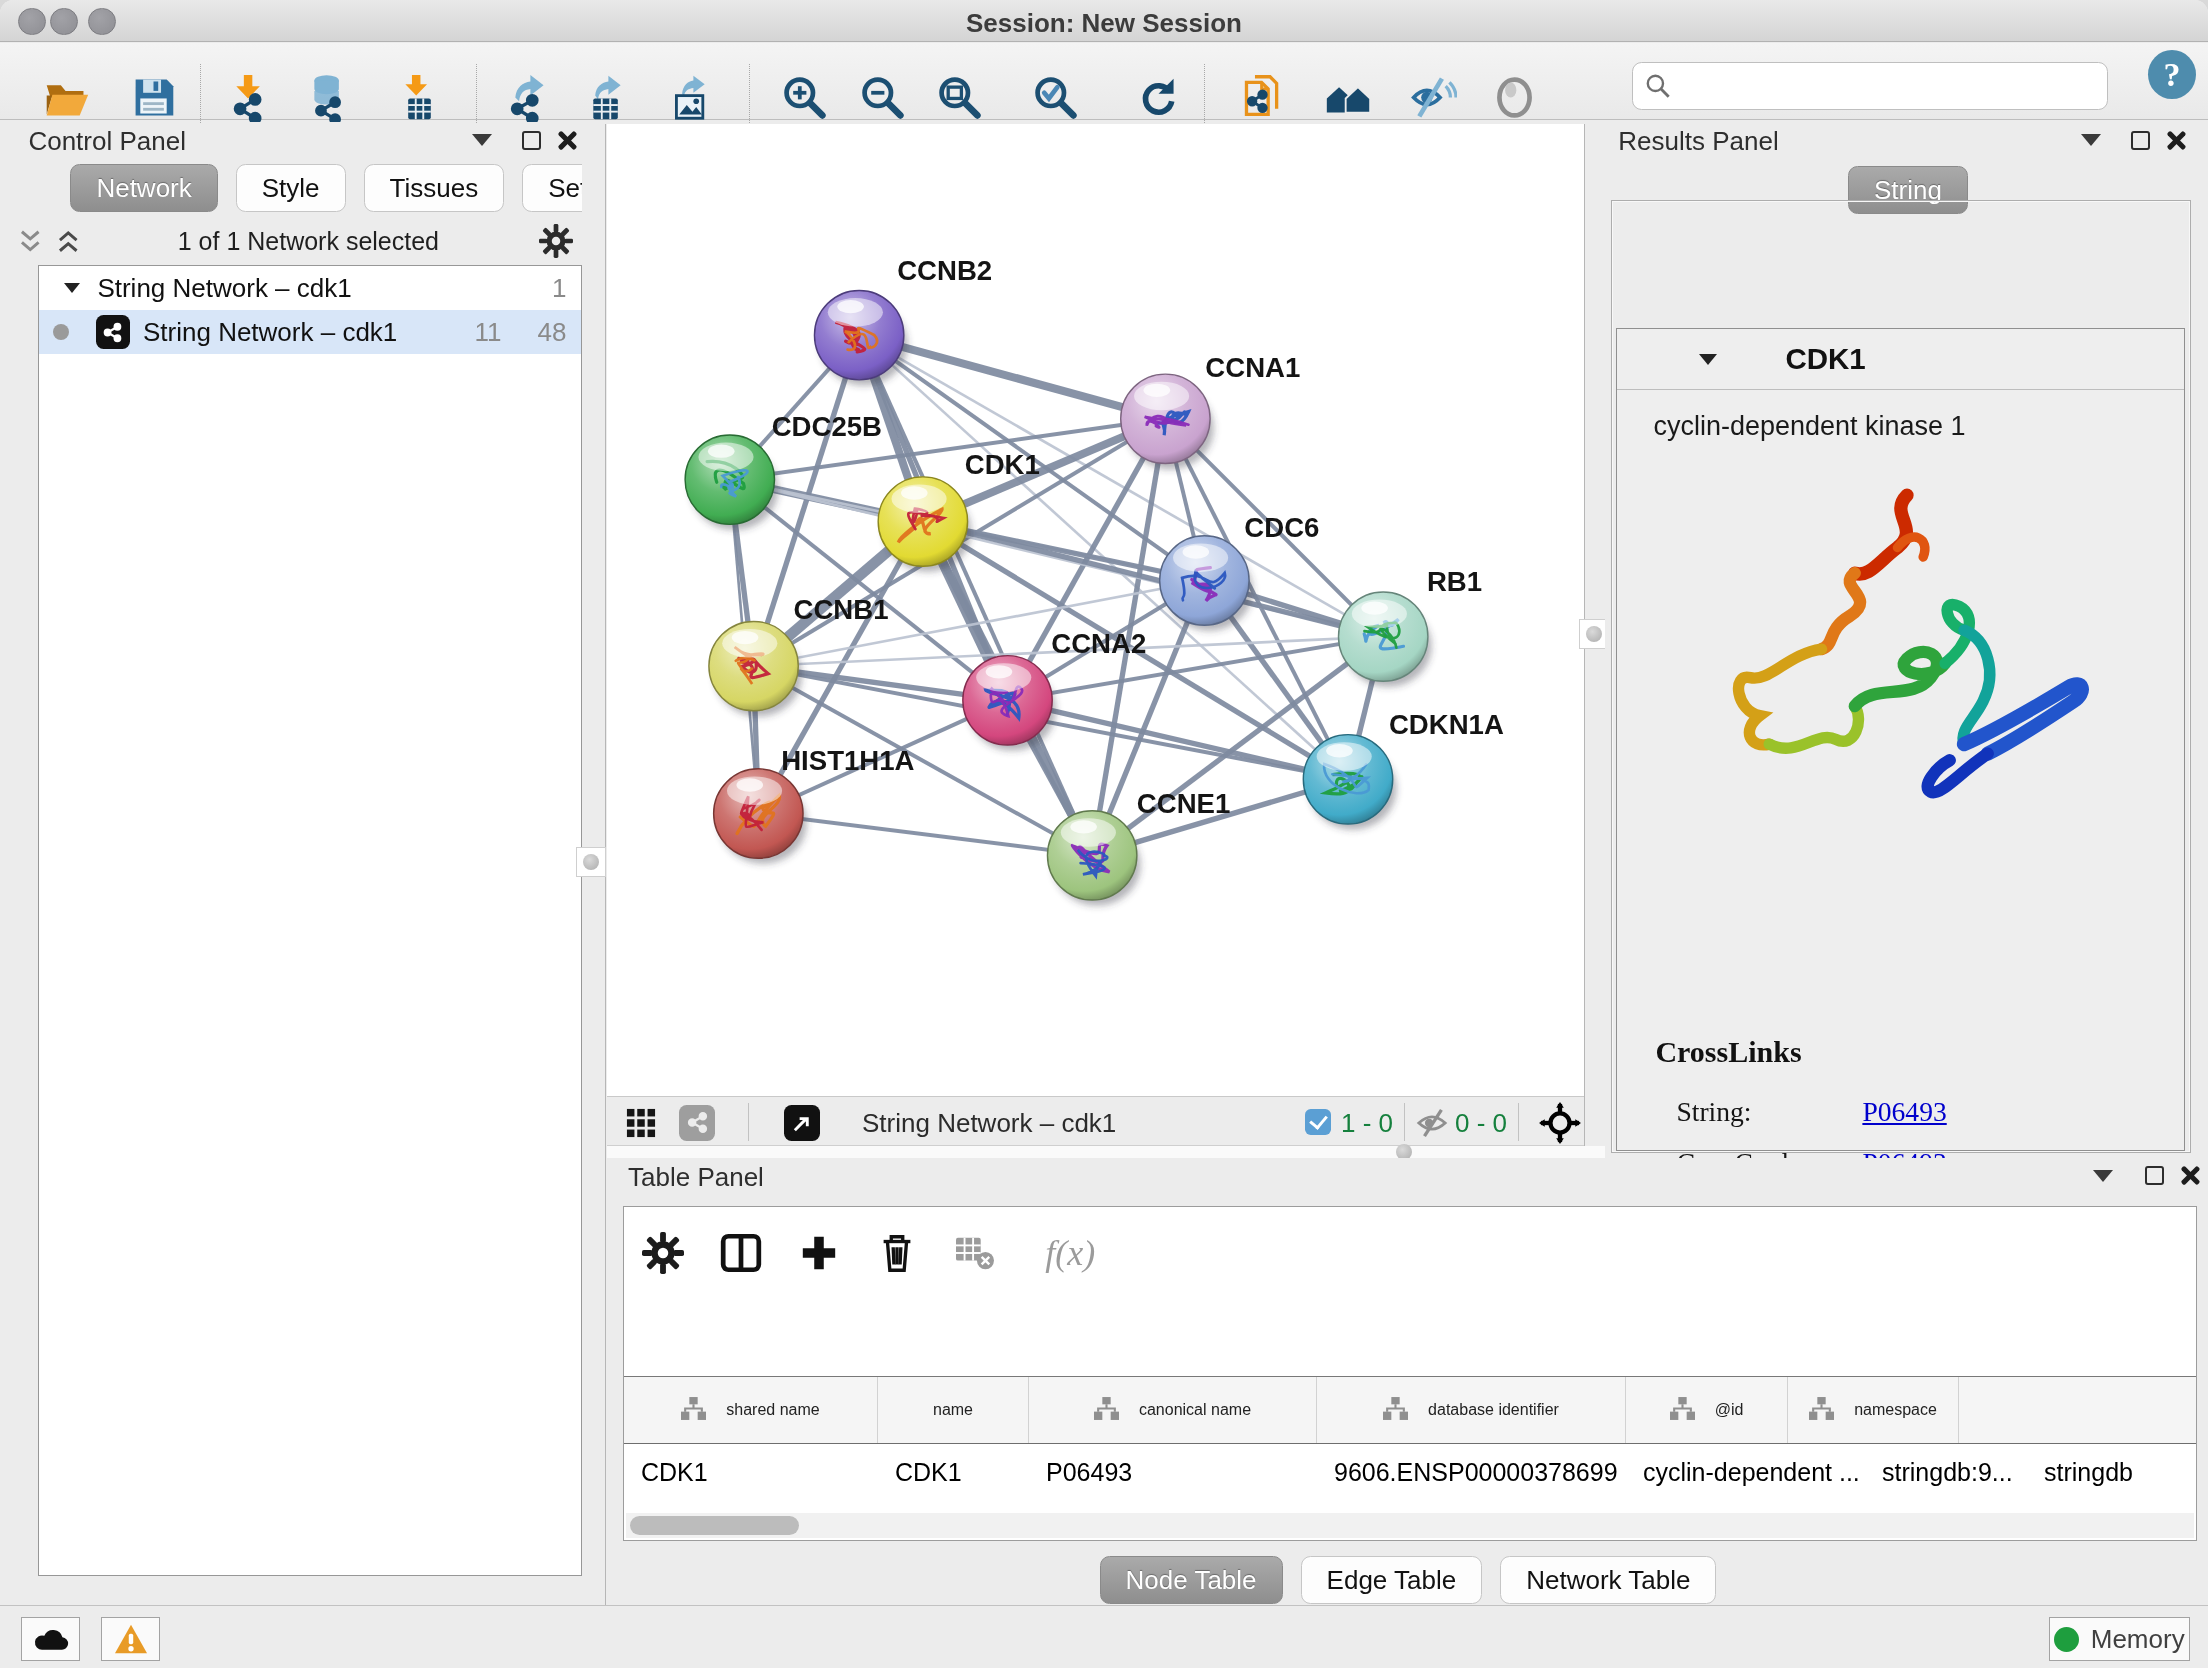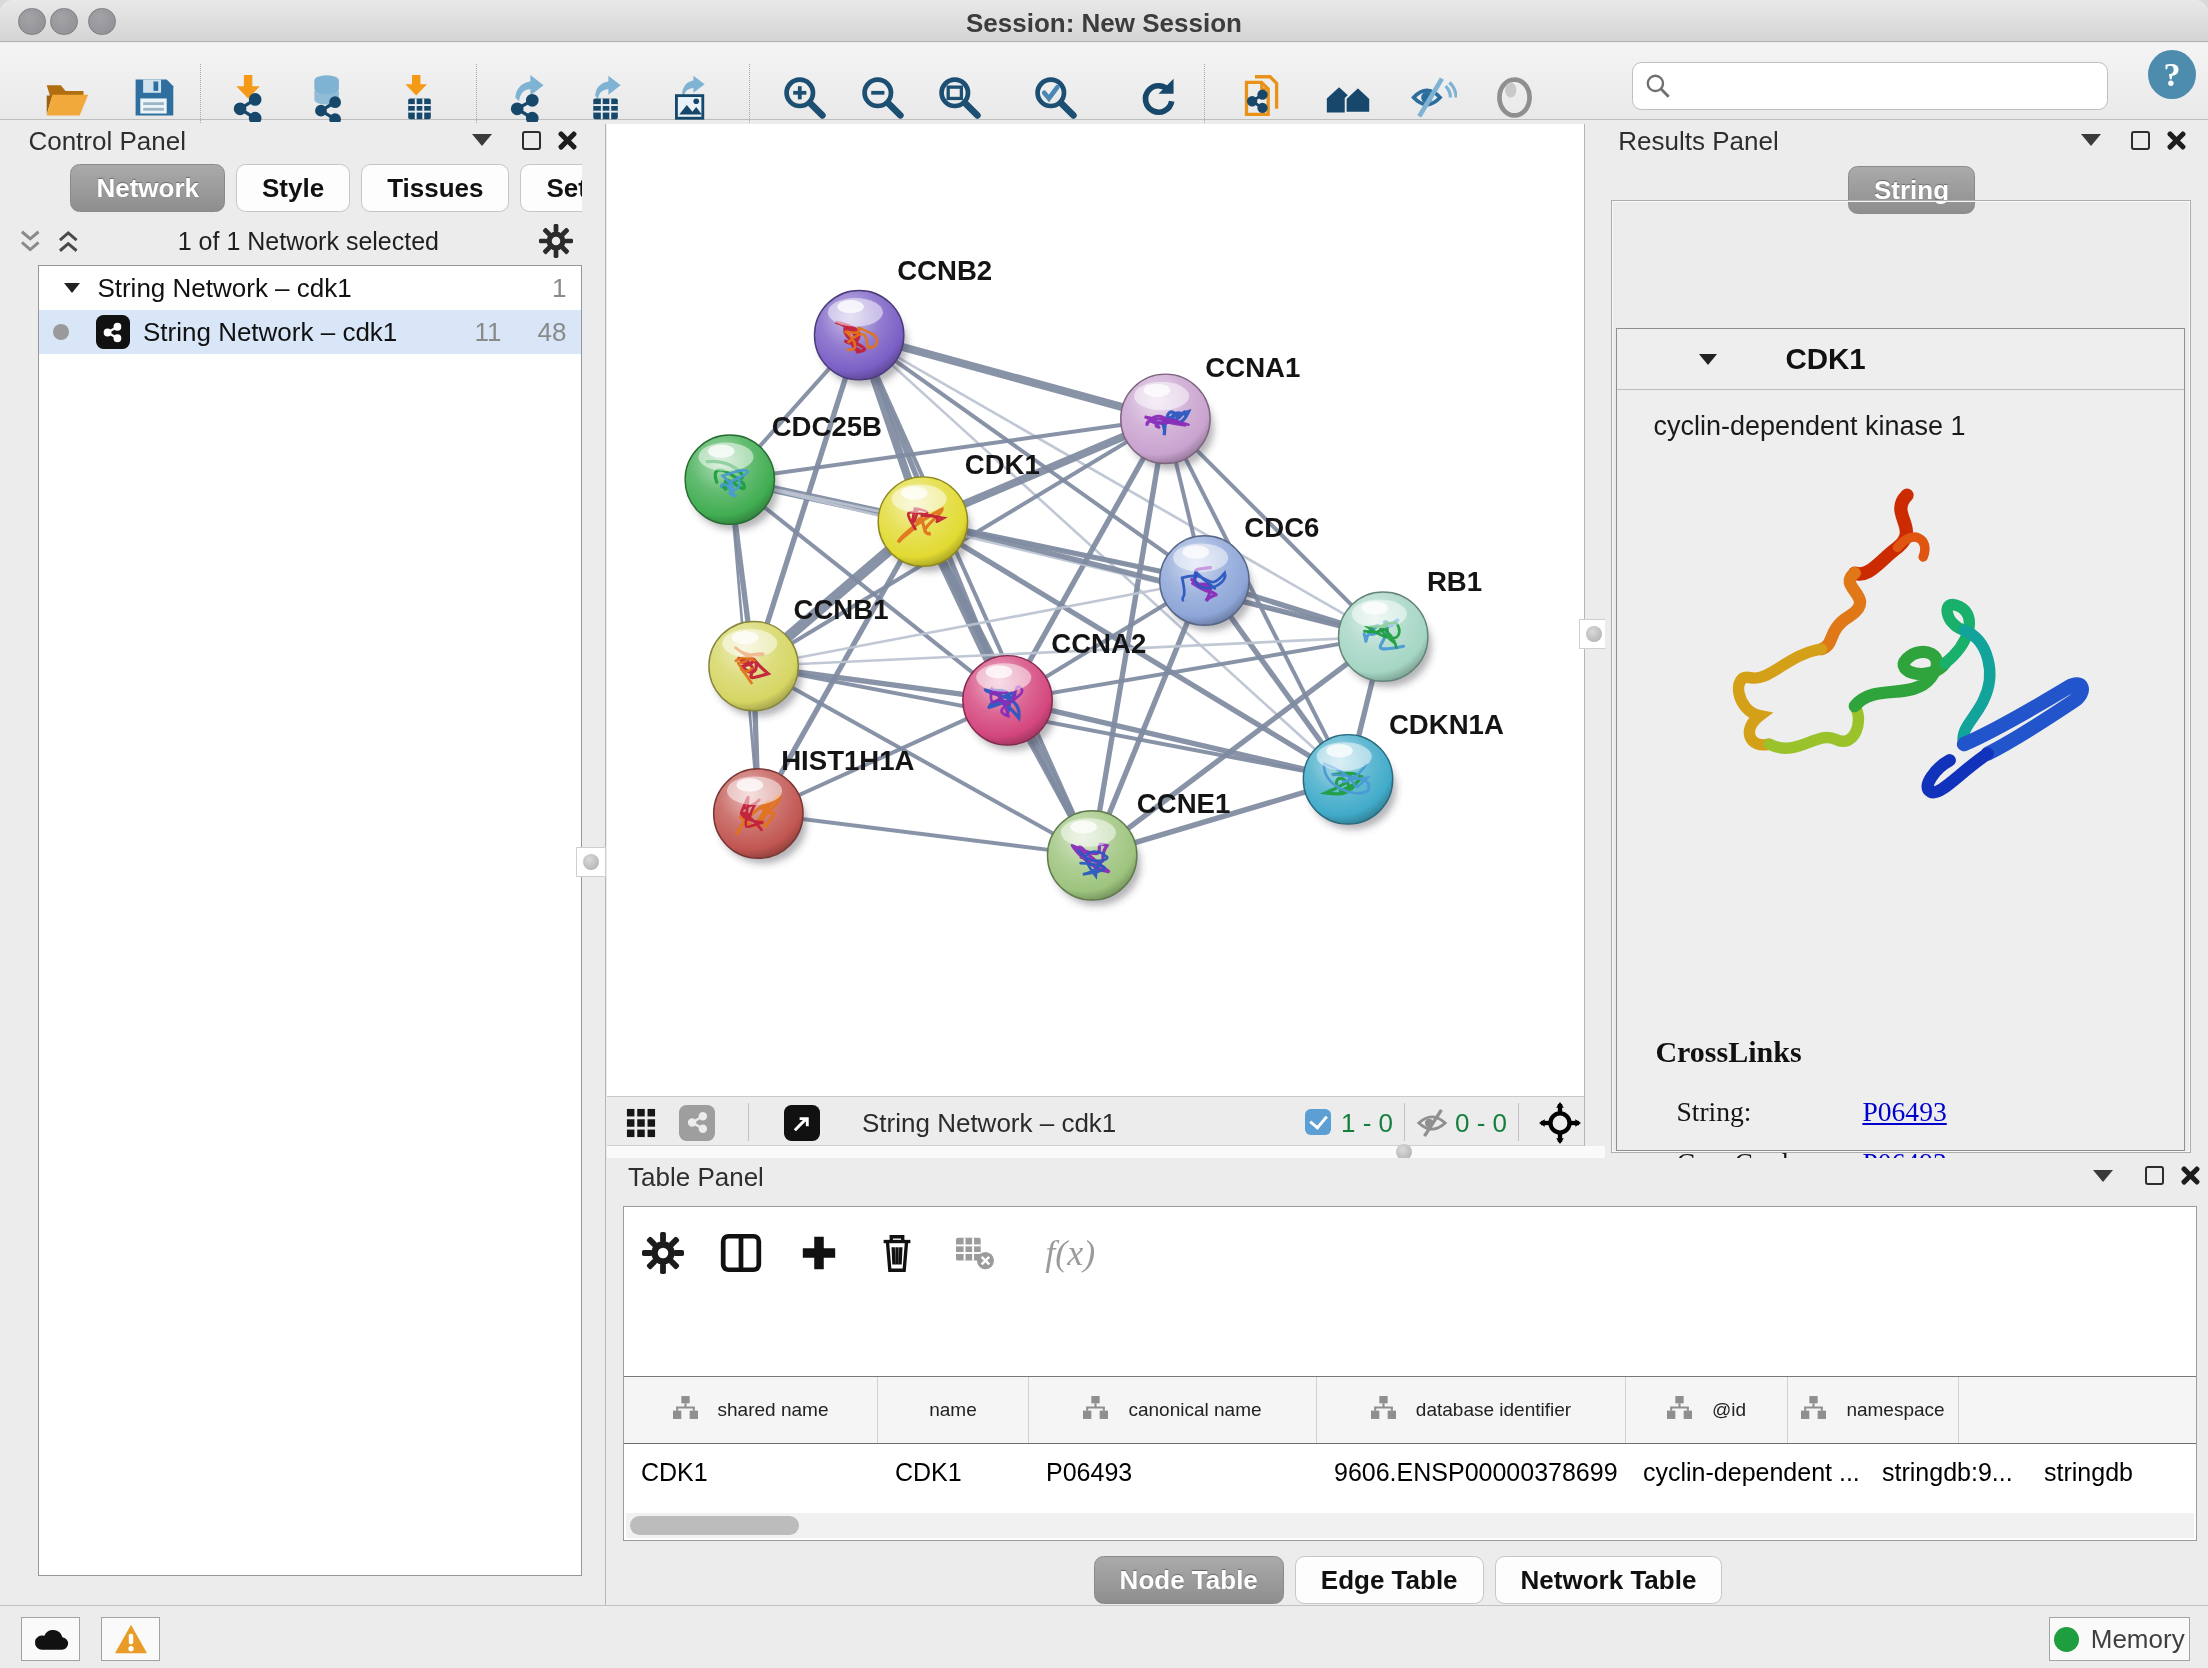--- a/index.html
+++ b/index.html
@@ -41,21 +41,21 @@
   .close-x { position:relative; width:21px; height:21px; }
   .close-x::before,.close-x::after { content:""; position:absolute; left:8.6px; top:-1px;
     width:4.8px; height:23px; background:#1d1d1d; border-radius:1.9px; }
   .close-x::before { transform:rotate(45deg); } .close-x::after { transform:rotate(-45deg); }
 
   .tab { height:48px; border:1px solid #c6c6c6; background:#fdfdfd; color:#111;
     display:flex; align-items:center; justify-content:center; font-size:26px;
     border-radius:9.5px; cursor:pointer; padding:0 25px; }
   .tab.active { background:linear-gradient(#aaaaaa,#8e8e8e); color:#fff;
     text-shadow:0 -1px 1px rgba(0,0,0,.35); border-color:#8a8a8a; }
-  .tabrow { display:flex; gap:11px;font-weight:bold; }
+  .tabrow { display:flex; gap:18px; }
 
   
   .control-panel { left:11.4px; top:124px; width:571px; height:1482px; background:#ececec; }
   .cp-subbar { left:0; top:93px; width:571px; height:48px; display:flex; align-items:center; }
   .treebox { left:27px; top:141px; width:544px; height:1311px; background:#fff; border:1.9px solid #979797; }
   .tree-row { position:relative; width:100%; height:44px; display:flex; align-items:center; font-size:26px; color:#111; }
   .tree-row.selected { background:#d8e6f8; }
   .count { color:#8a8a8a; }
   .badge-share { width:34px; height:34px; background:#111; border-radius:7.6px;
     display:flex; align-items:center; justify-content:center; }
@@ -100,21 +100,21 @@
   .xl-value { color:#0000cc; text-decoration:underline; cursor:pointer; }
 
   
   .table-panel { left:607px; top:1158px; width:1602px; height:447px; background:#ececec; }
   .tp-box { left:16px; top:48px; width:1574px; height:335px; background:#fff; border:1.9px solid #9c9c9c; overflow:hidden; }
   .tp-toolbar { left:13.3px; top:15px; height:61px; display:flex; align-items:center; gap:27px; }
   .tp-tool { width:51px; height:51px; display:flex; align-items:center; justify-content:center; cursor:pointer; }
   .fx { font-family:"Liberation Serif", serif; font-style:italic; font-size:36px; color:#9b9b9b; }
   .thead { left:0; top:169px; width:1572px; height:68px; background:#f5f5f5;
     border-top:1.9px solid #787878; border-bottom:1.9px solid #6e6e6e; display:flex; }
-  .th { display:flex; align-items:center; justify-content:center; gap:20px; font-size:19px;
+  .th { display:flex; align-items:center; justify-content:center; gap:20px; font-size:16px;
     color:#222; border-right:1px solid #d2d2d2; overflow:hidden; white-space:nowrap; flex:none; }
   .trow { left:0; top:240px; width:1572px; height:51px; display:flex; }
   .td { font-size:25px; color:#000; display:flex; align-items:center; padding-left:17px;
     overflow:hidden; white-space:nowrap; flex:none; }
   .hscroll { left:1.9px; top:306px; width:1568px; height:25px; background:#f1f1f1; }
   .hthumb { left:3.8px; top:2.9px; width:169px; height:19px; background:#bcbcbc; border-radius:9.5px; }
   .tp-tabs { left:0; top:398px; width:1602px; display:flex; justify-content:center; }
 
   
   .statusbar { left:0; top:1605px; width:2208px; height:63px; background:#ececec; border-top:1px solid #c2c2c2; }

